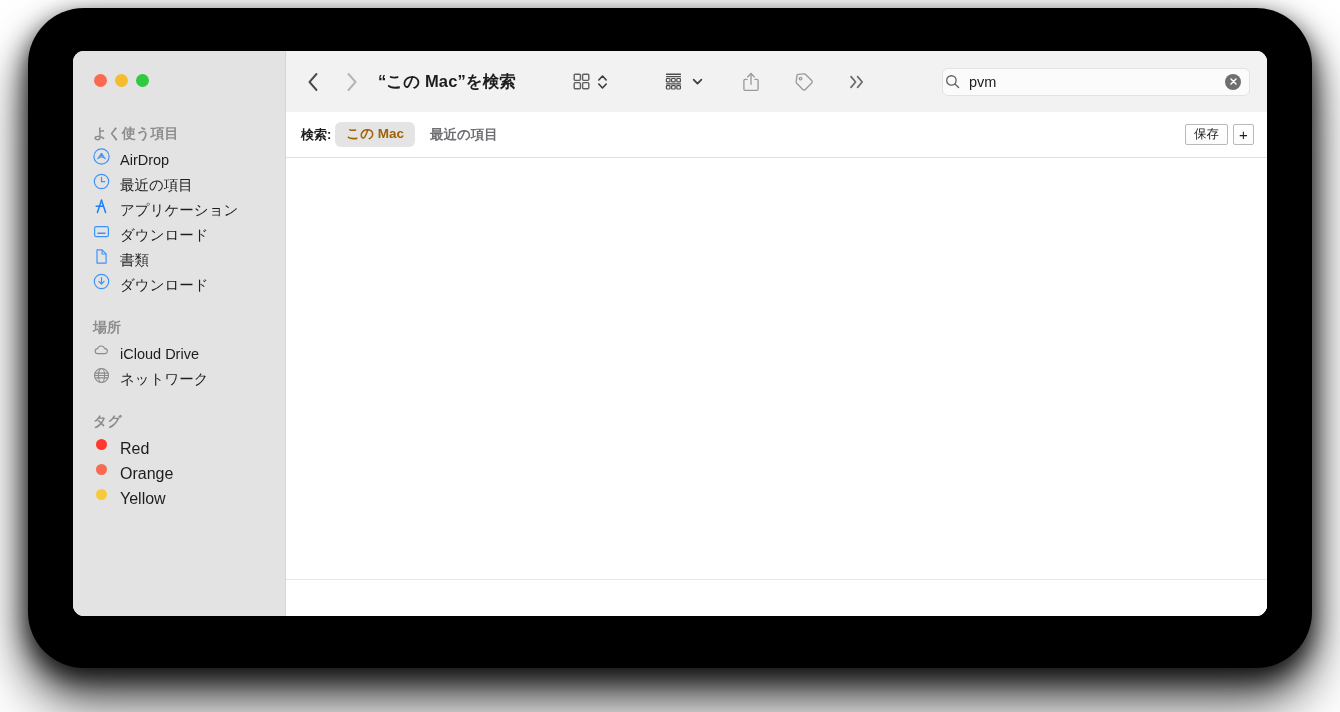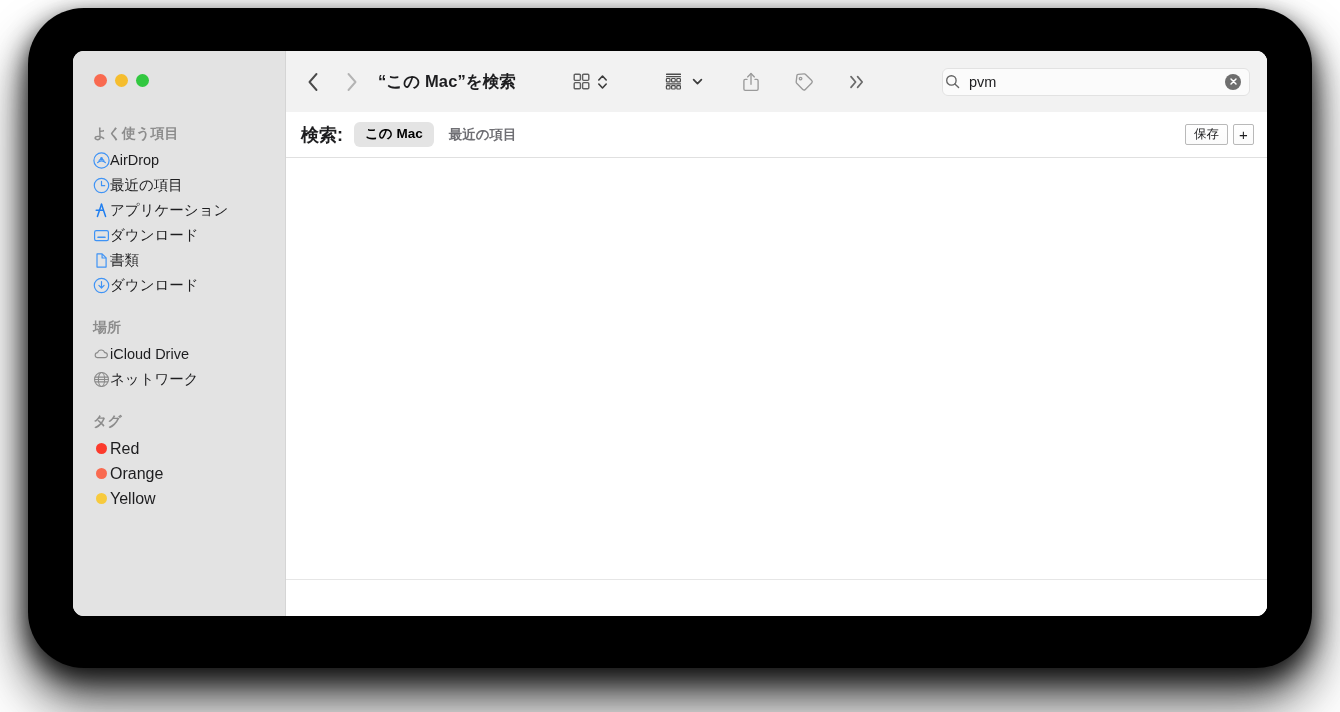--- a/index.html
+++ b/index.html
@@ -90,23 +90,24 @@
     letter-spacing: 0.1px;
     padding: 0 0 0 20px;
     margin: 0 0 6px 0;
     line-height: 18px;
   }
   .sidebar-group { margin-bottom: 20px; }
   .sidebar-group.first { margin-top: 17px; }
 
   .sb-item {
     display: flex;
-    align-items: center;
+    align-items: flex-start;
     height: 25px;
     padding-left: 20px;
+    gap: 10px;
     cursor: default;
   }
   .sb-icon {
     width: 17px;
     height: 17px;
     flex: 0 0 17px;
     display: flex;
     align-items: center;
     justify-content: center;
   }
@@ -234,30 +235,30 @@
     height: 46px;
     flex: 0 0 46px;
     background: #ffffff;
     border-bottom: 1px solid #e0e0e0;
     display: flex;
     align-items: center;
     padding: 0 13px 0 15px;
     box-sizing: border-box;
   }
   .scope-label {
-    font-size: 18px;
+    font-size: 13px;
     color: #1d1d1f;
     font-weight: 600;
-    margin-right: 11px;
+    margin-right: 4px;
     white-space: nowrap;
   }
   .scope-pill {
     font-size: 13.5px;
     font-weight: 700;
-    color: #000000;
+    color: #a16207;
     background: #e4e4e4;
     border-radius: 6px;
     padding: 3px 11px 4px 11px;
     white-space: nowrap;
     cursor: default;
   }
   .scope-opt {
     font-size: 13.5px;
     font-weight: 600;
     color: #6e6e73;

